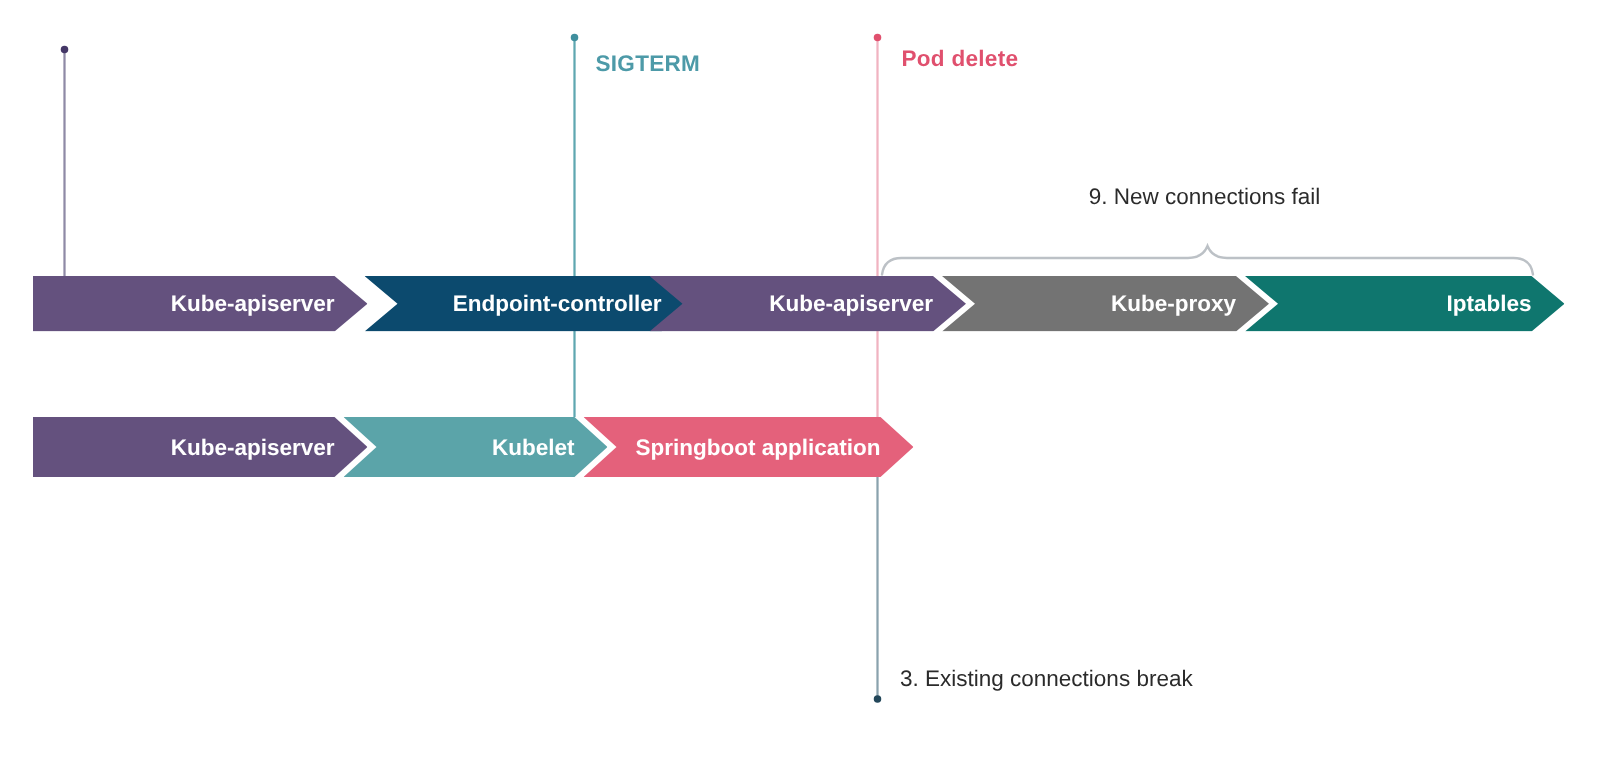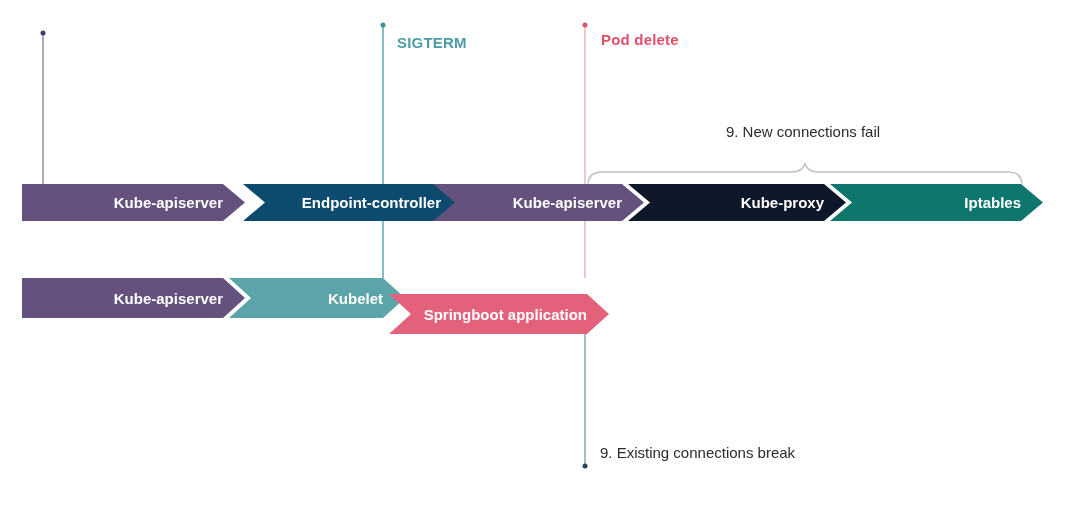--- a/index.html
+++ b/index.html
@@ -87,35 +87,35 @@
   <div class="row1">
     <div class="arrow head-flat" style="left: 22px; width: 223px; background: rgb(100, 81, 126);">
       <span>Kube-apiserver</span>
     </div>
     <div class="arrow head-notch" style="left: 243px; width: 220px; background: #0c4a6e;">
       <span>Endpoint-controller</span>
     </div>
     <div class="arrow head-notch" style="left: 433px; width: 211px; background: rgb(100, 81, 126);">
       <span>Kube-apiserver</span>
     </div>
-    <div class="arrow head-notch" style="left: 628px; width: 218px; background: #0f172a;">
+    <div class="arrow head-notch" style="left: 628px; width: 218px; background: #737373;">
       <span>Kube-proxy</span>
     </div>
     <div class="arrow head-notch" style="left: 830px; width: 213px; background: #0f766e;">
       <span>Iptables</span>
     </div>
   </div>
 
   <div class="row2">
     <div class="arrow head-flat" style="left: 22px; width: 223px; background: rgb(100, 81, 126);">
       <span>Kube-apiserver</span>
     </div>
     <div class="arrow head-notch" style="left: 229px; width: 176px; background: rgb(91, 164, 169);">
       <span>Kubelet</span>
     </div>
-    <div class="arrow head-notch" style="left: 389px; width: 220px; background: rgb(228, 97, 123); margin-top: 16px;">
+    <div class="arrow head-notch" style="left: 389px; width: 220px; background: rgb(228, 97, 123);">
       <span>Springboot application</span>
     </div>
   </div>
 
-  <div class="annotation" style="left:600px; top:444px;">9. Existing connections break</div>
+  <div class="annotation" style="left:600px; top:444px;">3. Existing connections break</div>
 
 </div>
 
 </body></html>

